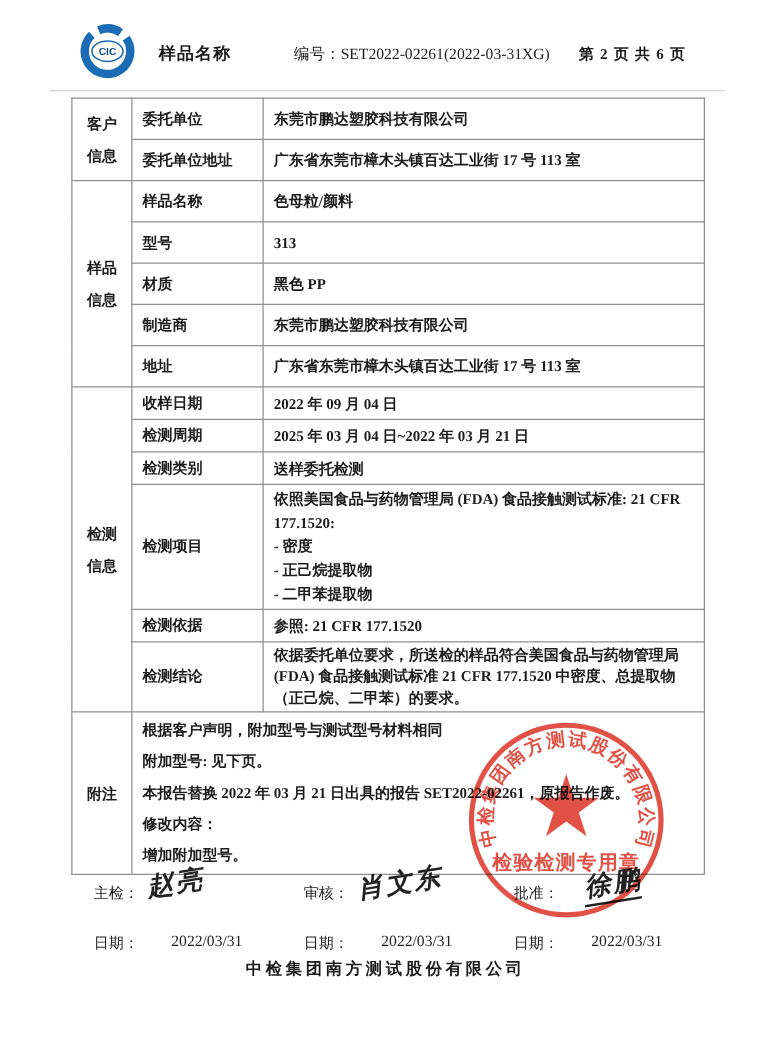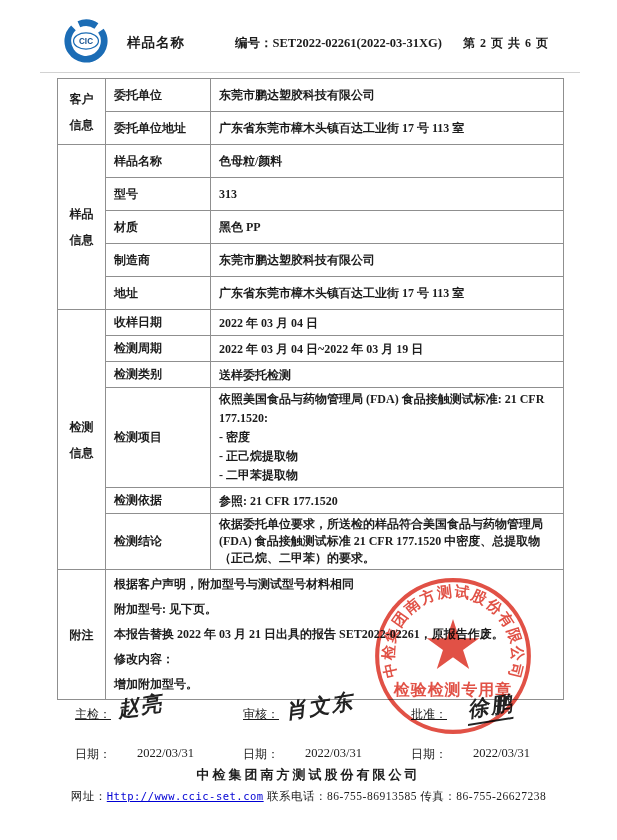--- a/index.html
+++ b/index.html
@@ -5,42 +5,42 @@
   html,body{margin:0;padding:0;background:#ffffff;}
   body{width:617px;height:840px;position:relative;
        font-family:"Liberation Serif","DejaVu Serif",serif;color:#1c1c1c;
        -webkit-font-smoothing:antialiased;}
   .page{position:absolute;inset:0;width:614px;height:840px;background:#fff;overflow:hidden;}
 
   
   .header{position:absolute;left:57px;top:14px;width:506px;height:54px;}
   .logo{position:absolute;left:6px;top:4px;width:46px;height:46px;}
   .hdr-title{position:absolute;left:70px;top:20px;font-size:13.5px;font-weight:bold;letter-spacing:1px;}
-  .hdr-no{position:absolute;left:178px;top:21px;font-size:12.5px;font-weight:bold;}
+  .hdr-no{position:absolute;left:178px;top:21px;font-size:12.5px;font-weight:normal;}
   .hdr-page{position:absolute;right:14px;top:21px;font-size:12px;font-weight:bold;letter-spacing:1px;}
   .header-rule{position:absolute;left:40px;top:72px;width:540px;border-top:1px solid #d2d2d2;}
 
   
   table.report{position:absolute;left:57px;top:78px;width:506px;border-collapse:collapse;table-layout:fixed;font-weight:bold;}
   col.c1{width:48px;} col.c2{width:105px;} col.c3{width:353px;}
   table.report td{border:1px solid #8f8f8f;font-size:12px;padding:2px 8px;vertical-align:middle;
                   overflow:hidden;word-break:break-word;}
   td.gl{text-align:center;white-space:pre-line;line-height:26px;padding:2px 3px;}
   td.fl{padding-left:10px;}
   td.fv{padding-left:12px;white-space:pre-line;line-height:18px;}
   tr.h33{height:33px;} tr.h26{height:26px;}
   td.items{line-height:19px;padding-top:5px;padding-bottom:5px;}
   td.concl{line-height:17px;padding-top:4px;padding-bottom:4px;}
   td.note{line-height:25px;vertical-align:top;padding:4px 8px 4px 10px;white-space:pre-line;}
 
   
   .sig-grid{position:absolute;left:57px;top:690px;width:506px;height:76px;display:grid;
             grid-template-columns:168px 168px 170px;}
   .sig-col{position:relative;height:76px;}
-  .sig-role{position:absolute;left:18px;top:16px;font-size:12px;text-decoration:underline;}
+  .sig-role{position:absolute;left:18px;top:16px;font-size:12px;}
   .sig-name{position:absolute;left:62px;top:2px;font-size:21px;font-weight:bold;
             font-family:"DejaVu Sans",sans-serif;transform:rotate(-9deg) skewX(-14deg);
             letter-spacing:2px;color:#222;}
   .sig-col:nth-child(3) .sig-name{left:76px;border-bottom:2px solid #222;}
   .sig-date-label{position:absolute;left:18px;top:56px;font-size:12px;text-align:right;}
   .sig-date{position:absolute;left:80px;top:56px;font-size:12.5px;text-align:right;}
 
   
   .stamp{position:absolute;left:371px;top:574px;width:164px;height:164px;z-index:6;
          opacity:.88;mix-blend-mode:multiply;pointer-events:none;}
@@ -108,25 +108,25 @@
       </tr>
       <tr class="h33">
         <td class="fl">地址</td>
         <td class="fv">广东省东莞市樟木头镇百达工业街 17 号 113 室</td>
       </tr>
 
       <tr class="h26">
         <td class="gl" rowspan="6">检测
 信息</td>
         <td class="fl">收样日期</td>
-        <td class="fv">2022 年 03 月 04 日</td>
+        <td class="fv">2022 年 09 月 04 日</td>
       </tr>
       <tr class="h26">
         <td class="fl">检测周期</td>
-        <td class="fv">2022 年 03 月 04 日~2022 年 03 月 19 日</td>
+        <td class="fv">2025 年 03 月 04 日~2022 年 03 月 21 日</td>
       </tr>
       <tr class="h26">
         <td class="fl">检测类别</td>
         <td class="fv">送样委托检测</td>
       </tr>
       <tr>
         <td class="fl">检测项目</td>
         <td class="fv items">依照美国食品与药物管理局 (FDA) 食品接触测试标准: 21 CFR
 177.1520:
 - 密度
@@ -179,16 +179,15 @@
     <path id="stampArc" d="M 25.5 99.8 A 58 58 0 1 1 134.5 99.8" fill="none"></path>
     <text font-size="14.5" font-weight="bold" fill="#dd392c" letter-spacing="1.5" font-family="Liberation Serif, serif">
       <textPath href="#stampArc" startOffset="0">中检集团南方测试股份有限公司</textPath>
     </text>
     <polygon fill="#dd392c" points="80,44 64.2,92.6 105.6,62.6 54.4,62.6 95.8,92.6"></polygon>
     <text x="80" y="118" text-anchor="middle" font-size="15.5" font-weight="bold" fill="#dd392c" font-family="Liberation Serif, serif" letter-spacing="1">检验检测专用章</text>
   </svg>
 
   <div class="footer">
     <div class="footer-company">中检集团南方测试股份有限公司</div>
-    <div class="footer-line"><span>网址：</span><a href="#" class="footer-link">Http://www.ccic-set.com</a><span> 联系电话：</span><span>86-755-86913585</span><span> 传真：</span><span>86-755-26627238</span></div>
   </div>
 
 </div>
 
 </body></html>

